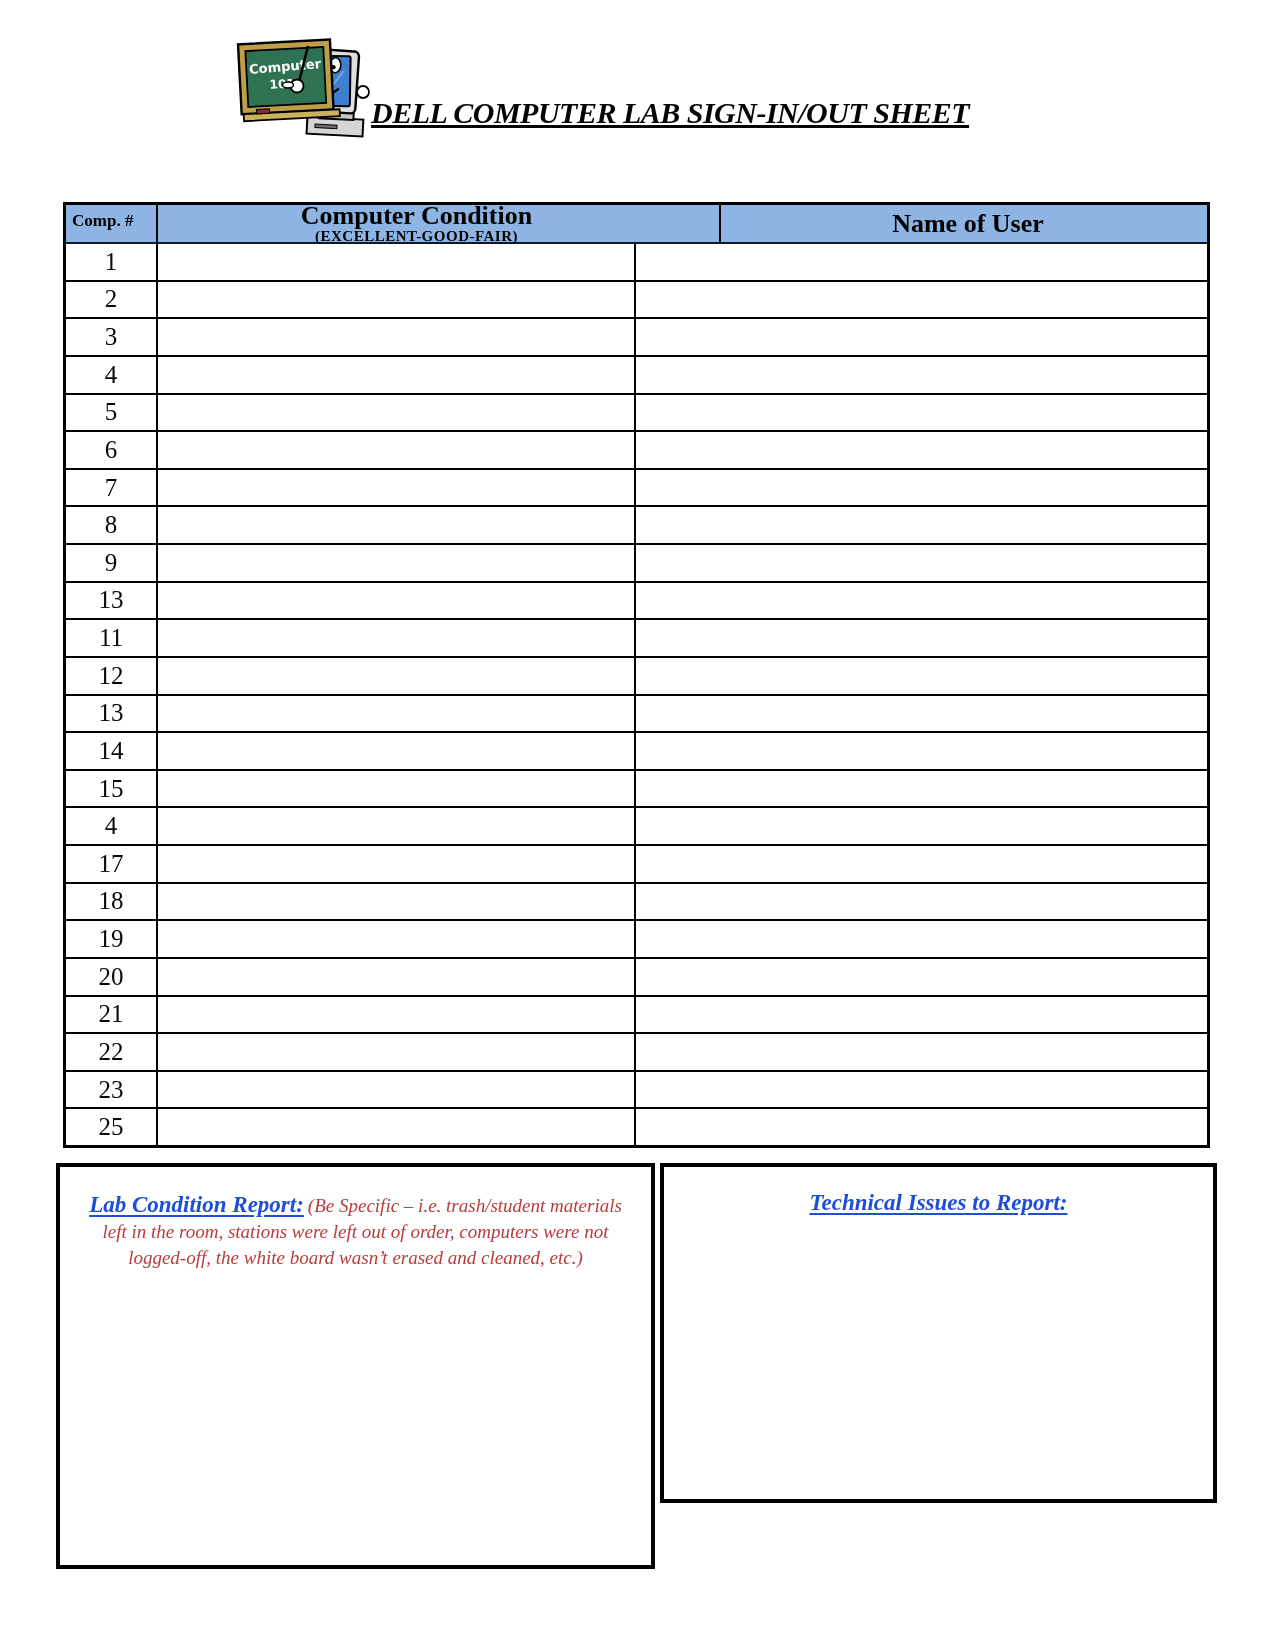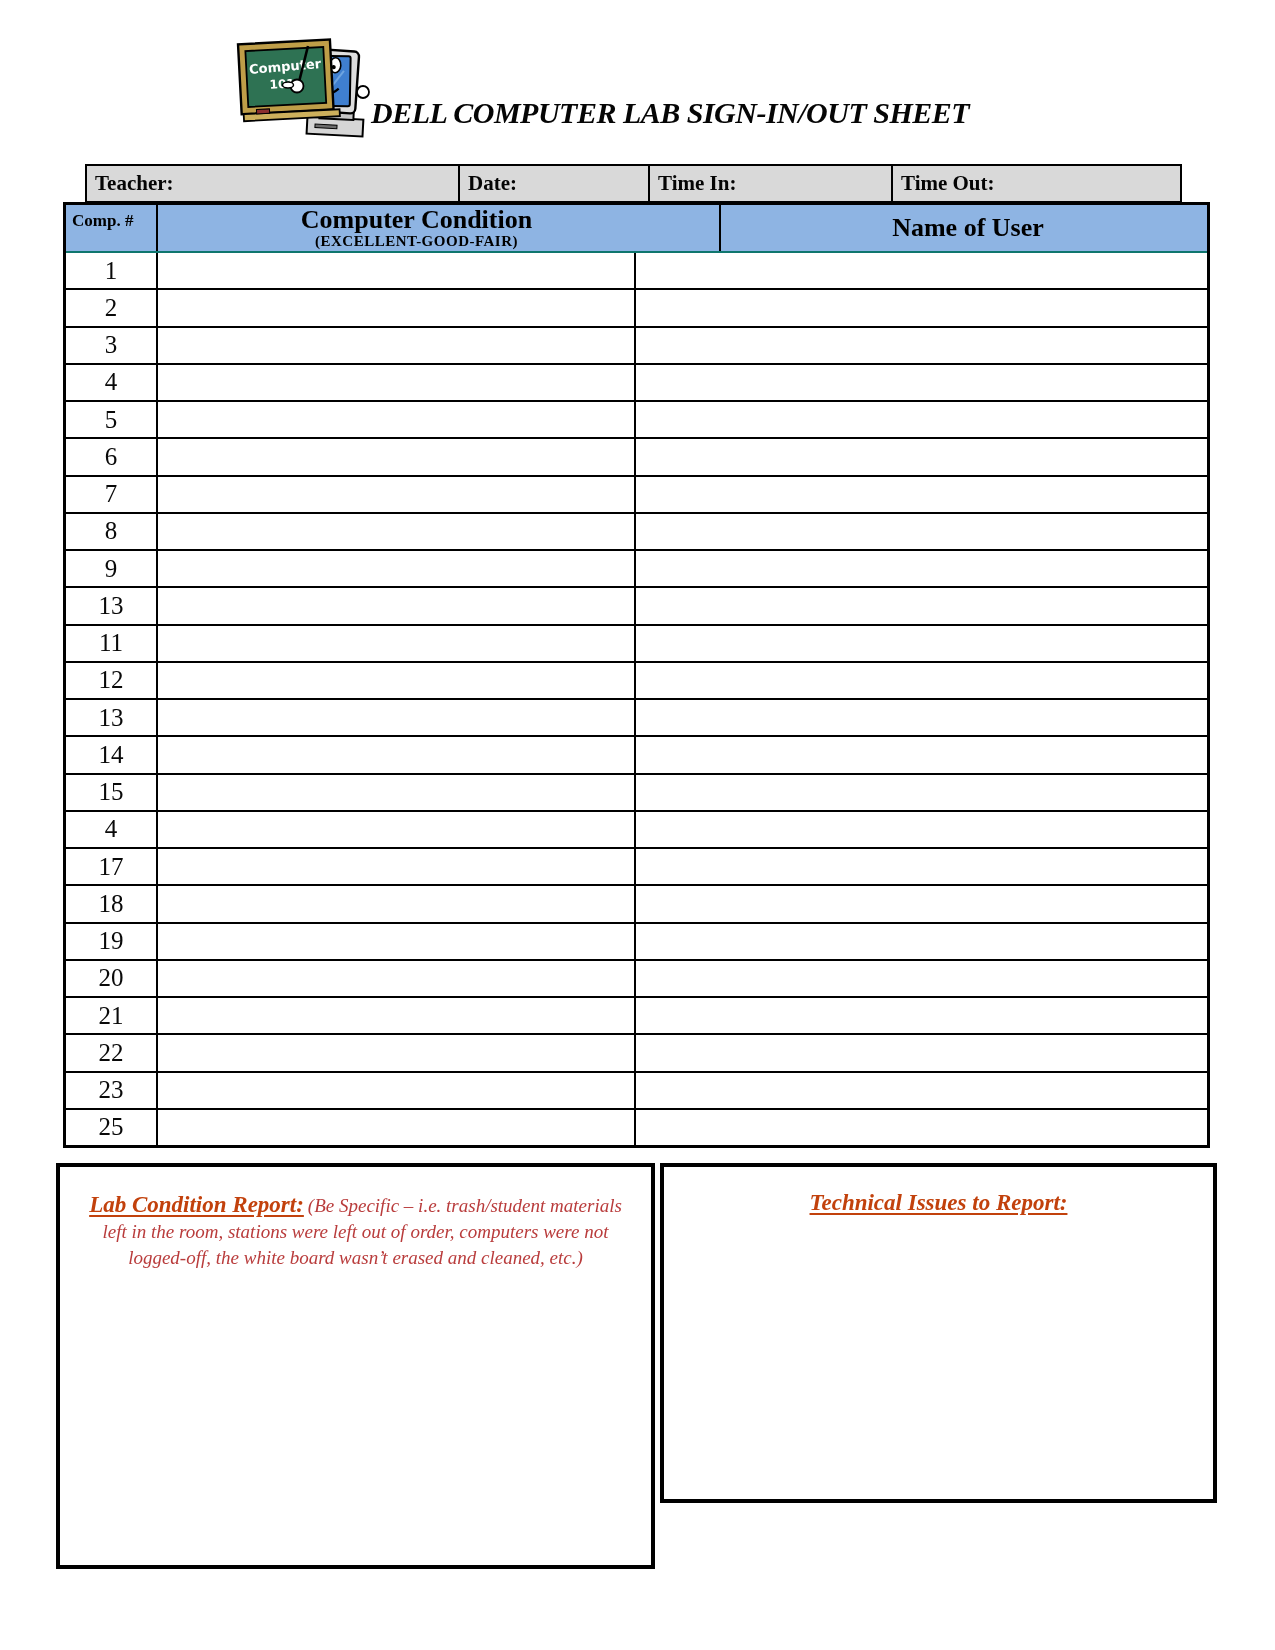--- a/index.html
+++ b/index.html
@@ -11,21 +11,21 @@
   *{margin:0;padding:0;box-sizing:border-box;}
   html,body{background:#ffffff;}
   body{font-family:"Liberation Serif","DejaVu Serif",serif;color:var(--ink);}
   .page{position:relative;width:1275px;height:1650px;background:#ffffff;overflow:hidden;}
 
   
   .logo{position:absolute;left:235px;top:26px;width:138px;height:116px;}
   .title{
     position:absolute;left:371px;top:96px;
     font-size:30px;font-weight:bold;font-style:italic;
-    letter-spacing:-0.5px;white-space:nowrap;color:#050505;
+    letter-spacing:-0.5px;white-space:nowrap;color:#050505;text-decoration:underline;
   }
 
   
   .info-bar{
     position:absolute;left:85px;top:164px;width:1097px;height:39px;
     background:var(--gray);border:2px solid #000;display:flex;
   }
   .info-cell{height:100%;border-right:2px solid #000;display:flex;align-items:center;padding-left:8px;}
   .info-cell:last-child{border-right:none;}
   .info-cell .lbl{font-size:21px;font-weight:bold;color:#050505;}
@@ -33,22 +33,22 @@
   .c-date{width:190px;}
   .c-timein{width:243px;}
   .c-timeout{flex:1;}
 
   
   .lab-table{
     position:absolute;left:63px;top:202px;width:1147px;height:946px;
     border:3px solid #000;display:flex;flex-direction:column;background:#fff;
   }
   .thead{
-    display:flex;height:48px;background:var(--blue);
-    border-bottom:2px solid #0f766e;flex:none;gap:8px;
+    display:flex;height:39px;background:var(--blue);
+    border-bottom:2px solid #0f172a;flex:none;gap:8px;
   }
   .th{border-right:2px solid #000;display:flex;flex-direction:column;align-items:center;justify-content:center;}
   .th:last-child{border-right:none;}
   .th-comp{width:92px;font-size:17px;font-weight:bold;align-items:flex-start;justify-content:flex-start;padding:6px 0 0 6px;}
   .th-name{width:478px;font-size:26px;font-weight:bold;}
   .th-cond{flex:1;font-size:26px;font-weight:bold;line-height:1.05;padding-right:52px;}
   .th-cond .sub{font-size:15px;font-weight:bold;letter-spacing:0.5px;}
   .tbody{flex:1;display:flex;flex-direction:column;}
   .trow{flex:1;display:flex;border-bottom:2px solid #000;}
   .trow:last-child{border-bottom:none;}
@@ -60,21 +60,21 @@
   }
   .cell.namec{width:478px;border-right:2px solid #000;}
   .cell.condc{flex:1;}
 
   
   .report-box{position:absolute;background:#fff;border:4px solid #000;}
   .box-left{left:56px;top:1163px;width:599px;height:406px;}
   .box-right{left:660px;top:1163px;width:557px;height:340px;}
   .box-inner{padding:23px 24px 0 24px;text-align:center;}
   .box-title{
-    font-size:23px;font-weight:bold;font-style:italic;color:#c2410c;
+    font-size:23px;font-weight:bold;font-style:italic;color:#1d4ed8;
     text-decoration:underline;text-decoration-thickness:2px;text-underline-offset:3px;
   }
   .box-note{
     font-size:19px;font-style:italic;color:var(--red);line-height:1.36;
   }
   .box-left .box-inner{padding-top:25px;}
 </style>
 </head>
 <body>
 
@@ -117,34 +117,20 @@
       </g>
 
       <line x1="63" y1="60" x2="73" y2="20" stroke="#000" stroke-width="2.6"></line>
       <circle cx="62" cy="60" r="6.5" fill="#fff" stroke="#000" stroke-width="1.8"></circle>
       <ellipse cx="53" cy="59" rx="5.5" ry="3" fill="#fff" stroke="#000" stroke-width="1.5"></ellipse>
     </svg>
   </div>
 
   <div class="title">DELL COMPUTER LAB SIGN-IN/OUT SHEET</div>
 
-  <div class="info-bar">
-    <div class="info-cell c-teacher">
-      <span class="lbl">Teacher:</span>
-    </div>
-    <div class="info-cell c-date">
-      <span class="lbl">Date:</span>
-    </div>
-    <div class="info-cell c-timein">
-      <span class="lbl">Time In:</span>
-    </div>
-    <div class="info-cell c-timeout">
-      <span class="lbl">Time Out:</span>
-    </div>
-  </div>
 
   <div class="lab-table">
     <div class="thead">
       <div class="th th-comp">Comp. #</div>
       <div class="th th-cond">
         <span>Computer Condition</span>
         <span class="sub">(EXCELLENT-GOOD-FAIR)</span>
       </div>
       <div class="th th-name">Name of User</div>
     </div>

